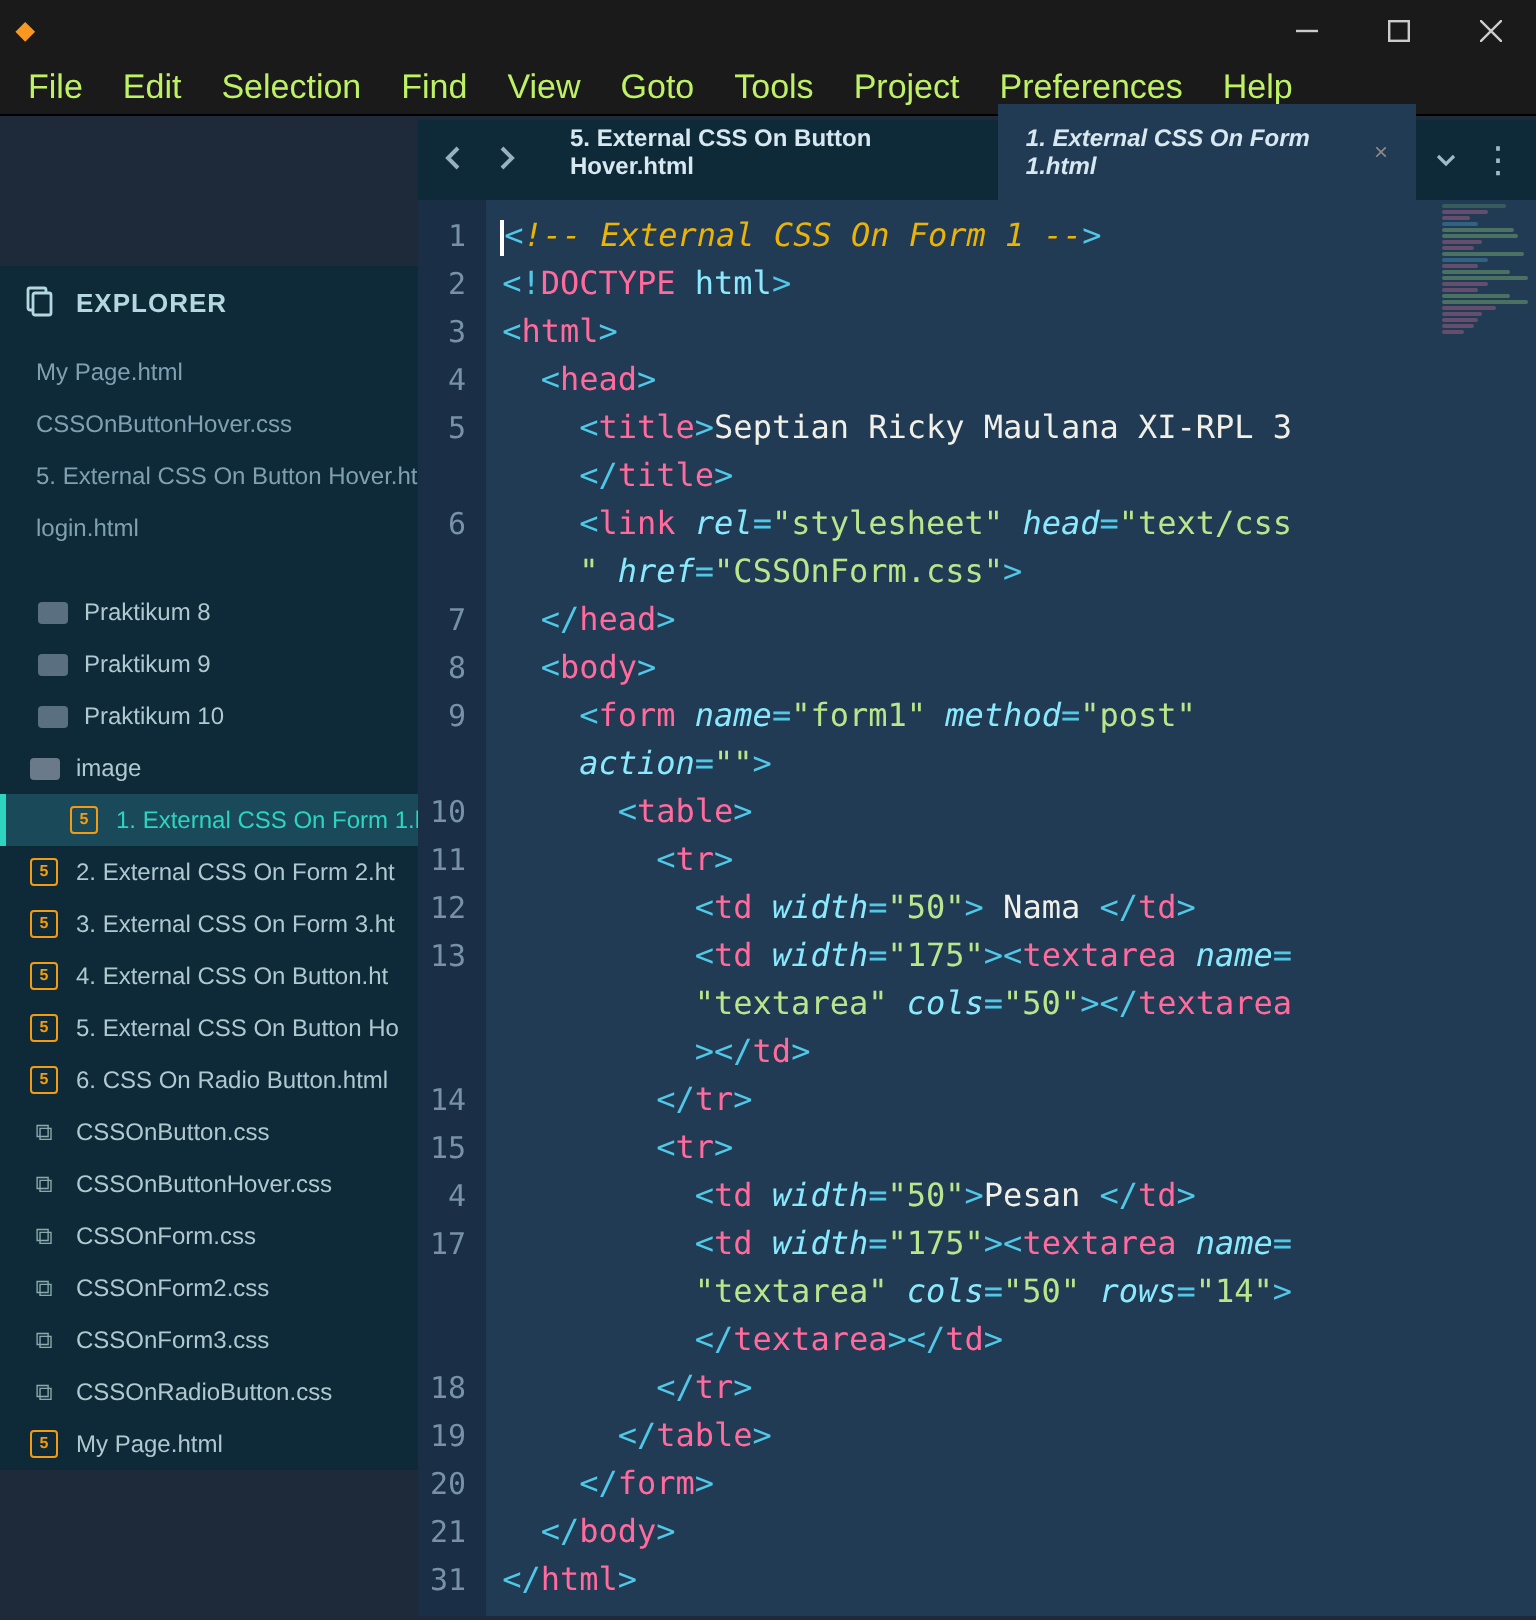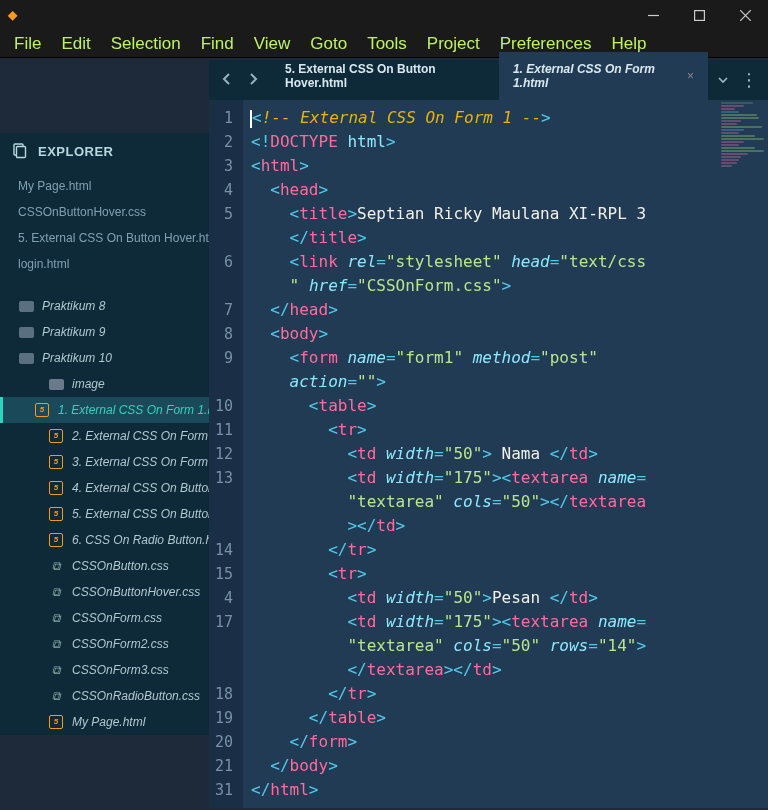--- a/index.html
+++ b/index.html
@@ -16,23 +16,23 @@
   .menubar .mitem { padding: 4px 10px; }
 
   .main { display: flex; height: calc(810px - 58px); align-items: center; }
 
   .sidebar { width: 209px; background: #0e2a38; color: #b0c8d0; font-size: 12px; display: flex; flex-direction: column; }
   .sidehead { display: flex; align-items: center; padding: 10px 12px; color: #b5d8e0; font-size: 13px; letter-spacing: 0.5px; font-weight: 600;}
   .sidehead .sic { margin-right: 10px; display:flex;}
   .sidefiles { padding: 4px 0 12px 0; }
   .sfile { padding: 6px 18px; color: #80a0b0; font-size: 12px; white-space: nowrap; overflow: hidden;}
   .sidefolders { padding-top: 4px;}
-  .sfolder, .finner { display:flex; align-items:center; padding: 5px 8px 5px 18px; white-space: nowrap; overflow:hidden;font-style:italic;}
+  .sfolder, .finner { display:flex; align-items:center; padding: 5px 8px 5px 18px; white-space: nowrap; overflow:hidden;}
   .sfolder.active { color: #2dd4bf; }
-  .finner { padding-left: 48px; }
+  .finner { padding-left: 14px; }
   .finner.sel { background: #1a4a5a; color: #2dd4bf; border-left: 3px solid #2dd4bf; padding-left:31px;}
   .ficon { width: 16px; height:16px; margin-right: 8px; display:inline-flex; align-items:center; justify-content:center; flex-shrink:0;}
   .folder-ic { background: #5a7080; border-radius: 2px; width:15px; height:11px; position:relative;}
   .folder-ic.open { background: #2dd4bf; width:15px; height:11px;}
   .folder-ic.sub { background: #6a7a8a;}
   .html-ic { border:1.5px solid #f39c12; color:#f39c12; font-size:8px; font-weight:bold; border-radius:2px; width:14px; height:14px; line-height:11px; text-align:center;}
   .css-ic { color:#8aa; font-size:12px;}
   
   .editor { flex: 1; background: #223b54; display: flex; flex-direction: column; position:relative; }
   .edtop { height: 40px; background: #0e2a38; display:flex; align-items:stretch; }

